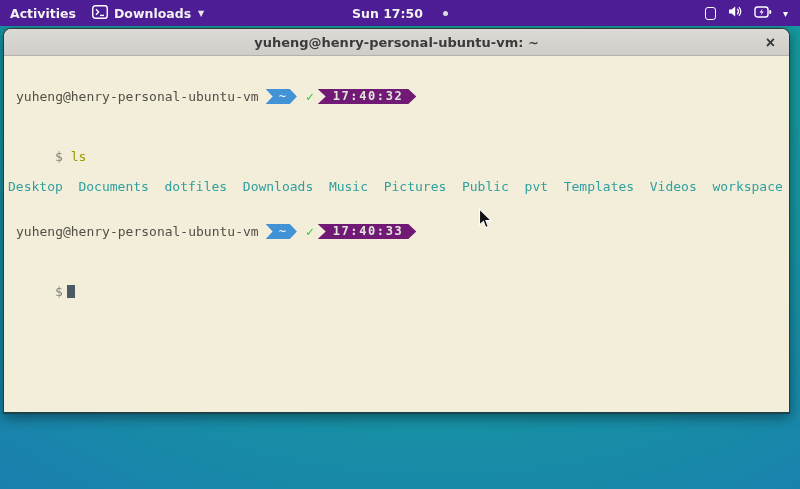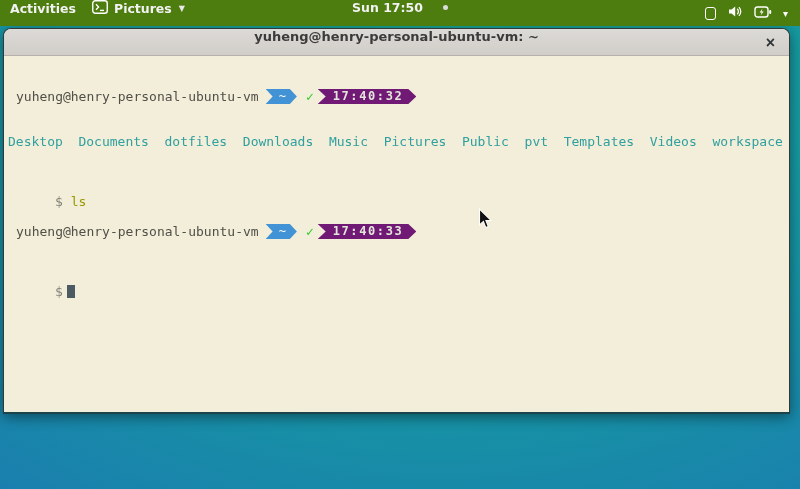--- a/index.html
+++ b/index.html
@@ -7,22 +7,22 @@
   body {
     position:relative;
     font-family:"DejaVu Sans", sans-serif;
     background:
       radial-gradient(ellipse 130% 160% at 55% 10%, #14a492 0%, #159aa0 35%, #1a7fae 70%, #14649a 100%);
   }
 
   
   .topbar {
     position:absolute; top:0; left:0; right:0; height:26px;
-    background:#4d7c0f; color:#f2f2f2;
-    display:flex; align-items:flex-start;
+    background:#4c1d95; color:#f2f2f2;
+    display:flex; align-items:center;
     font-size:12.5px; font-weight:700;
     z-index:30;
   }
   .topbar-left { display:flex; align-items:center; gap:16px; padding-left:10px; }
   .tb-item { background:none; border:none; color:#f2f2f2; font:inherit; cursor:default; display:flex; align-items:center; gap:6px; }
   .app-caret { font-size:8px; margin-left:1px; color:#e8e8e8; }
   .clock { position:absolute; left:50%; transform:translateX(-50%); display:flex; align-items:center; gap:20px; }
   .notif-dot { width:5px; height:5px; border-radius:50%; background:#dcdcdc; display:inline-block; }
   .topbar-right { position:absolute; right:0; top:0; height:26px; display:flex; align-items:center; gap:11px; padding-right:12px; }
   .display-glyph { width:11px; height:13px; border:1.5px solid #fff; border-radius:3px; display:inline-block; }
@@ -36,21 +36,21 @@
     background:#f2eed9;
     box-shadow:0 3px 14px rgba(0,0,0,.45);
     z-index:10;
   }
   .titlebar {
     height:27px;
     background:linear-gradient(#dcdad6,#d1cec9);
     border-bottom:1px solid #b6b2ab;
     border-radius:7px 7px 0 0;
     position:relative;
-    display:flex; align-items:flex-start; justify-content:center;
+    display:flex; align-items:center; justify-content:center;
   }
   .title { font-size:13px; font-weight:700; color:#3b3b3b; }
   .close-btn {
     position:absolute; right:7px; top:2px; width:23px; height:23px;
     background:none; border:none; font-size:16px; font-weight:700; color:#2f3436;
     line-height:23px; text-align:center; cursor:default;
   }
 
   .term {
     height:304px;
@@ -89,21 +89,21 @@
   <div class="topbar-left">
     <button class="tb-item">Activities</button>
     <div class="tb-item">
       <span>
         <svg width="16" height="14" viewBox="0 0 16 14">
           <rect x="0.75" y="0.75" width="14.5" height="12.5" rx="2.5" fill="none" stroke="#fff" stroke-width="1.4"></rect>
           <path d="M4 4.2 L6.6 7 L4 9.8" fill="none" stroke="#fff" stroke-width="1.4"></path>
           <path d="M8 10.4 h4" stroke="#fff" stroke-width="1.4"></path>
         </svg>
       </span>
-      <span>Pictures</span>
+      <span>Downloads</span>
       <span class="app-caret">▼</span>
     </div>
   </div>
 
   <div class="clock tb-item">
     <span>Sun 17:50</span>
     <span class="notif-dot"></span>
   </div>
 
   <div class="topbar-right">
@@ -132,24 +132,24 @@
     <button class="close-btn">×</button>
   </div>
 
   <div class="term">
     <div class="line prompt-line">
       <span class="puser">yuheng@henry-personal-ubuntu-vm</span>
       <span class="seg seg-blue"><span>~</span></span>
       <span class="check">✓</span>
       <span class="seg seg-dark"><span>17:40:32</span></span>
     </div>
-    <div class="line ls-line">Desktop  Documents  dotfiles  Downloads  Music  Pictures  Public  pvt  Templates  Videos  workspace</div>
     <div class="line">
       <span class="dollar">$</span><span class="cmd">ls</span>
     </div>
+    <div class="line ls-line">Desktop  Documents  dotfiles  Downloads  Music  Pictures  Public  pvt  Templates  Videos  workspace</div>
     <div class="line prompt-line">
       <span class="puser">yuheng@henry-personal-ubuntu-vm</span>
       <span class="seg seg-blue"><span>~</span></span>
       <span class="check">✓</span>
       <span class="seg seg-dark"><span>17:40:33</span></span>
     </div>
     <div class="line">
       <span class="dollar">$</span><span class="cursor-block"></span>
     </div>
   </div>

